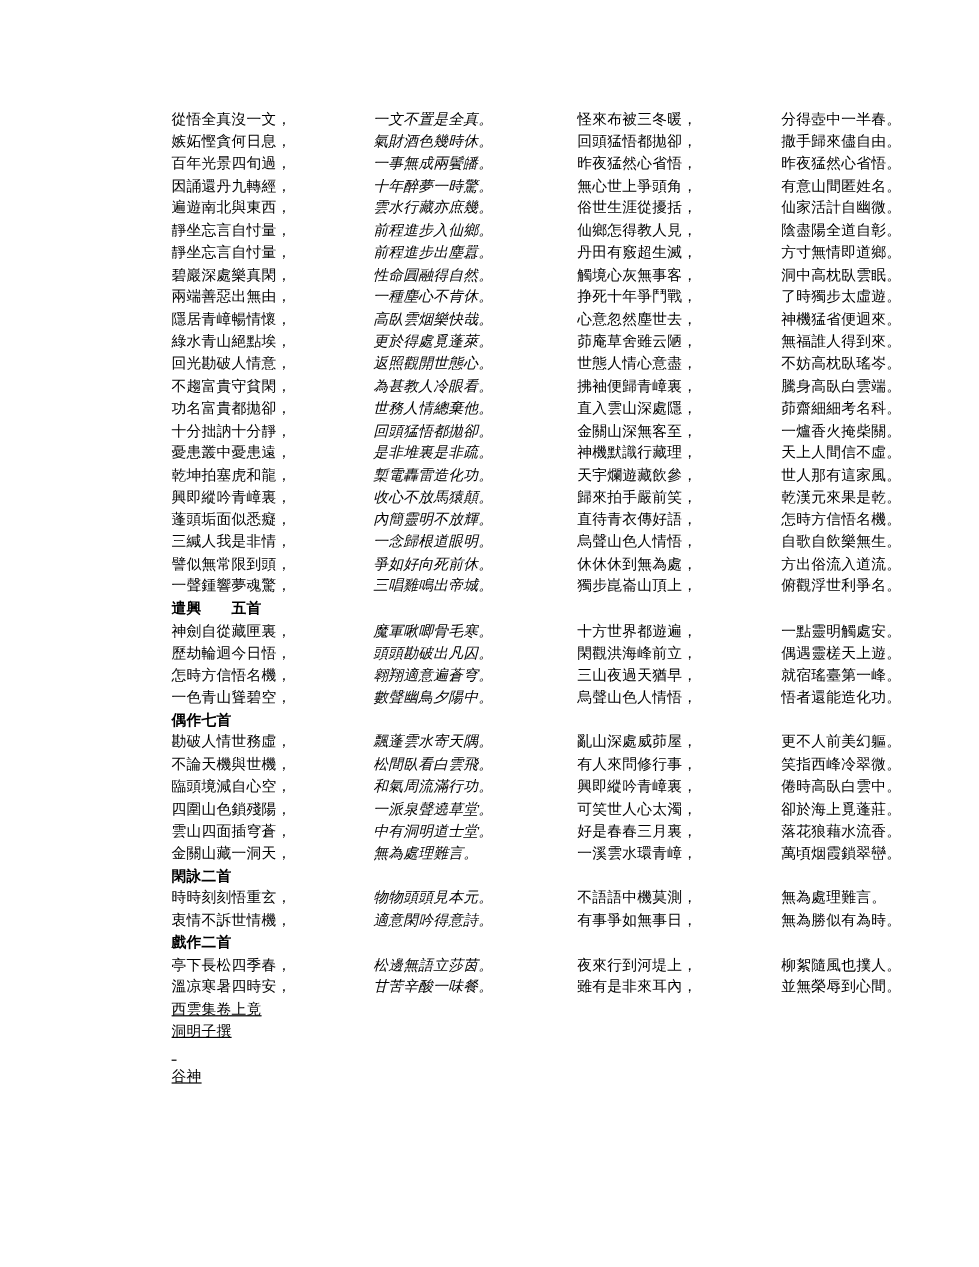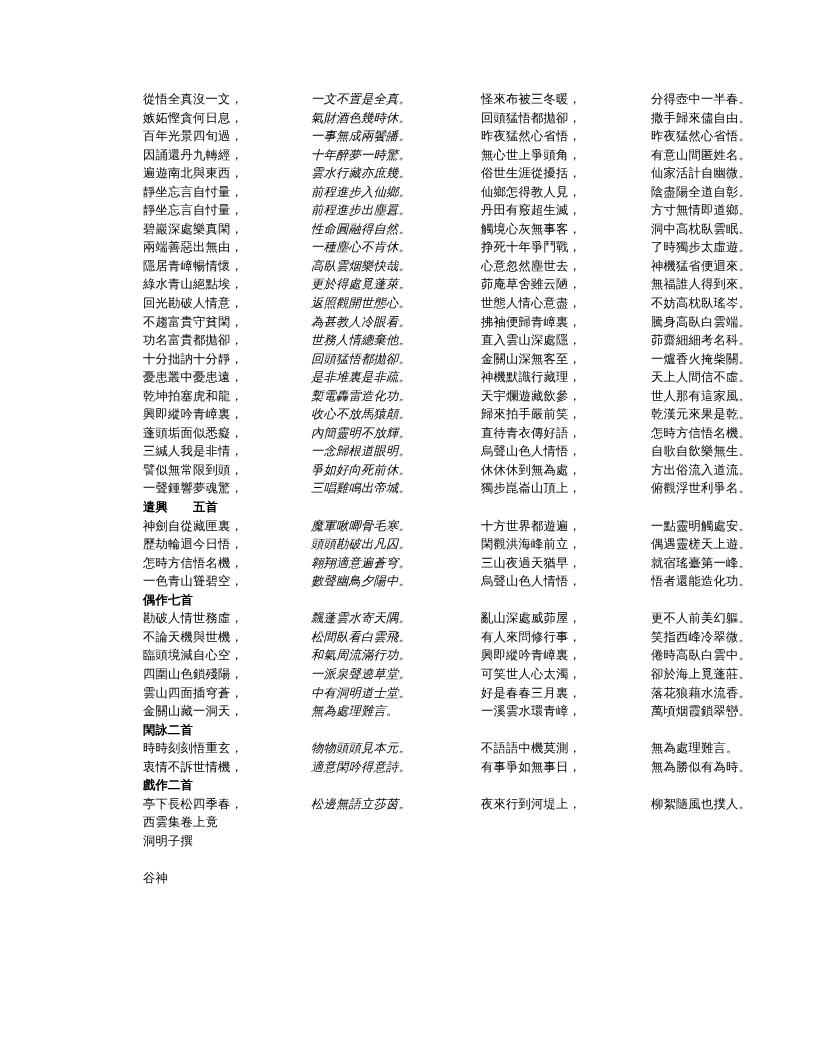--- a/index.html
+++ b/index.html
@@ -37,20 +37,21 @@
   .col-b { width: 170px; font-style: italic; }
   .col-c { width: 170px; }
   .heading-line {
     white-space: pre;
     letter-spacing: 0.2px;
     font-weight: bold;
   }
   .tail-line {
     white-space: pre;
     letter-spacing: 0.2px;
+    text-decoration: underline;
   }
 </style>
 </head>
 <body>
 
 <div class="page">
   <div class="doc-body">
 
     <div class="verse-line"><span class="col-a">從悟全真沒一文，</span><span class="col-b">一文不置是全真。</span><span class="col-c">怪來布被三冬暖，</span><span>分得壺中一半春。</span></div>
     <div class="verse-line"><span class="col-a">嫉妬慳貪何日息，</span><span class="col-b">氣財酒色幾時休。</span><span class="col-c">回頭猛悟都拋卻，</span><span>撒手歸來儘自由。</span></div>
@@ -92,20 +93,21 @@
     <div class="verse-line"><span class="col-a">金關山藏一洞天，</span><span class="col-b">無為處理難言。</span><span class="col-c">一溪雲水環青嶂，</span><span>萬頃烟霞鎖翠巒。</span></div>
 
     <div class="heading-line">閑詠二首</div>
 
     <div class="verse-line"><span class="col-a">時時刻刻悟重玄，</span><span class="col-b">物物頭頭見本元。</span><span class="col-c">不語語中機莫測，</span><span>無為處理難言。</span></div>
     <div class="verse-line"><span class="col-a">衷情不訴世情機，</span><span class="col-b">適意閑吟得意詩。</span><span class="col-c">有事爭如無事日，</span><span>無為勝似有為時。</span></div>
 
     <div class="heading-line">戲作二首</div>
 
     <div class="verse-line"><span class="col-a">亭下長松四季春，</span><span class="col-b">松邊無語立莎茵。</span><span class="col-c">夜來行到河堤上，</span><span>柳絮隨風也撲人。</span></div>
+    <div class="verse-line"><span class="col-a">溫凉寒暑四時安，</span><span class="col-b">甘苦辛酸一味餐。</span><span class="col-c">雖有是非來耳內，</span><span>並無榮辱到心間。</span></div>
 
     <div class="tail-line">西雲集卷上竟</div>
     <div class="tail-line">洞明子撰</div>
     <div class="tail-line">&nbsp;</div>
     <div class="tail-line">谷神</div>
 
   </div>
 </div>
 
 </body></html>

